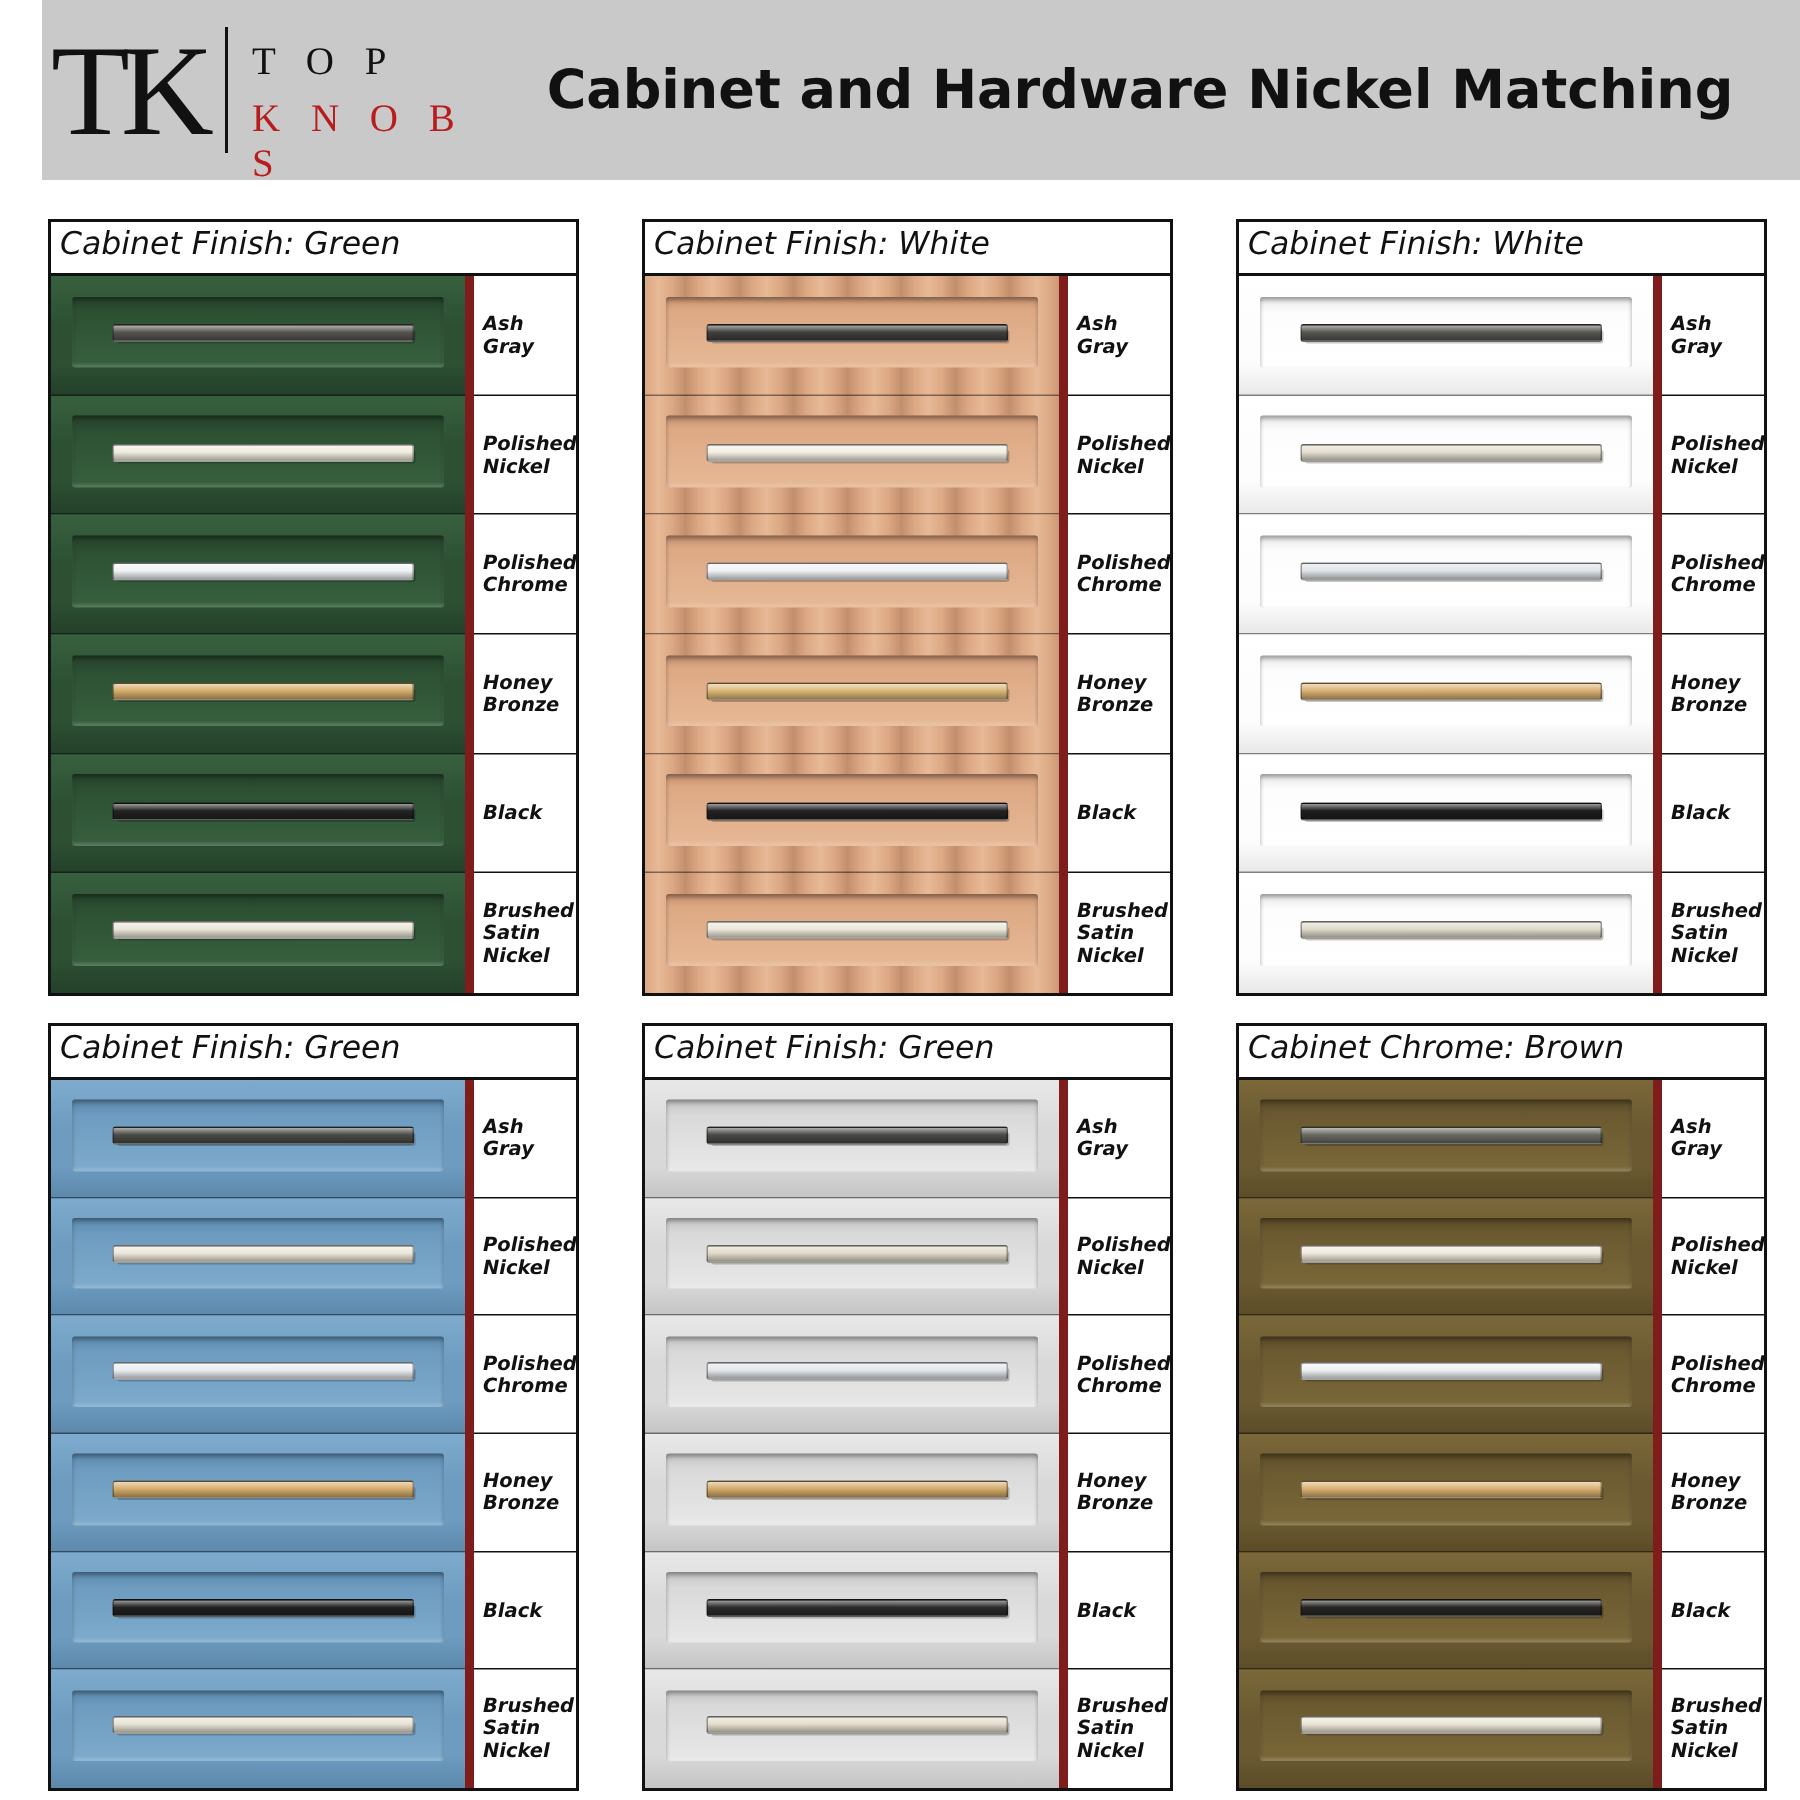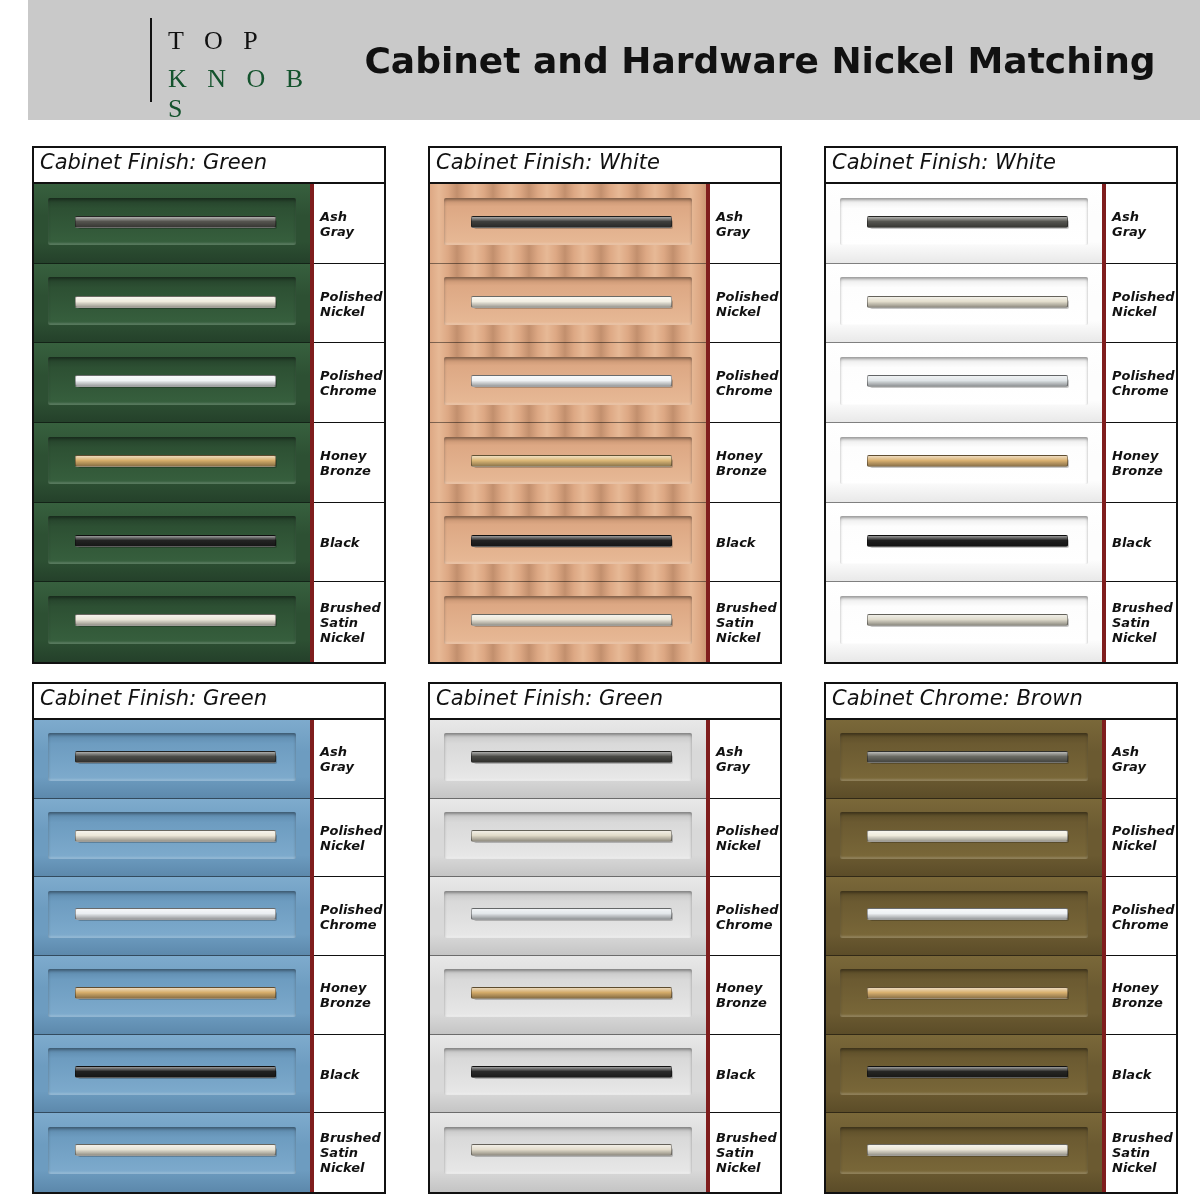--- a/index.html
+++ b/index.html
@@ -66,21 +66,21 @@
     letter-spacing: 7px;
     color: #111111;
   }
   .logo-word-bottom {
     position: absolute;
     left: 140px;
     top: 56px;
     font-family: "Liberation Serif", serif;
     font-size: 26px;
     letter-spacing: 7px;
-    color: #14532d;
+    color: #b91c1c;
   }
   .header-title {
     position: absolute;
     left: 340px;
     top: 0;
     width: 840px;
     height: 120px;
     display: flex;
     align-items: center;
     justify-content: center;
@@ -126,21 +126,21 @@
     left: 2px;
     top: 38px;
     bottom: 2px;
     box-sizing: border-box;
     overflow: hidden;
   }
   .label-col {
     position: absolute;
     top: 38px;
     bottom: 2px;
-    border-left: 4px solid #7f1d1d;
+    border-left: 6px solid #7f1d1d;
     box-sizing: border-box;
   }
   .row-label {
     position: absolute;
     left: 6px;
     font-size: 13px;
     font-weight: bold;
     line-height: 15px;
     color: #111111;
     font-family: "DejaVu Sans", sans-serif;
@@ -175,20 +175,21 @@
     height: 1px;
     background: rgba(0,0,0,0.45);
   }
 </style>
 </head>
 <body>
 
 <div class="header">
   <div class="header-white-left"></div>
   <div class="logo">
+    <div class="logo-mark">TK</div>
     <div class="logo-rule"></div>
     <div class="logo-word-top">T O P</div>
     <div class="logo-word-bottom">K N O B S</div>
   </div>
   <div class="header-title">Cabinet and Hardware Nickel Matching</div>
 </div>
 
 <div class="grid" id="panel-grid">
     <div class="panel" style="left: 32px; top: 26px; width: 354px; height: 518px;">
       <div class="panel-title">Cabinet Finish: Green</div>

